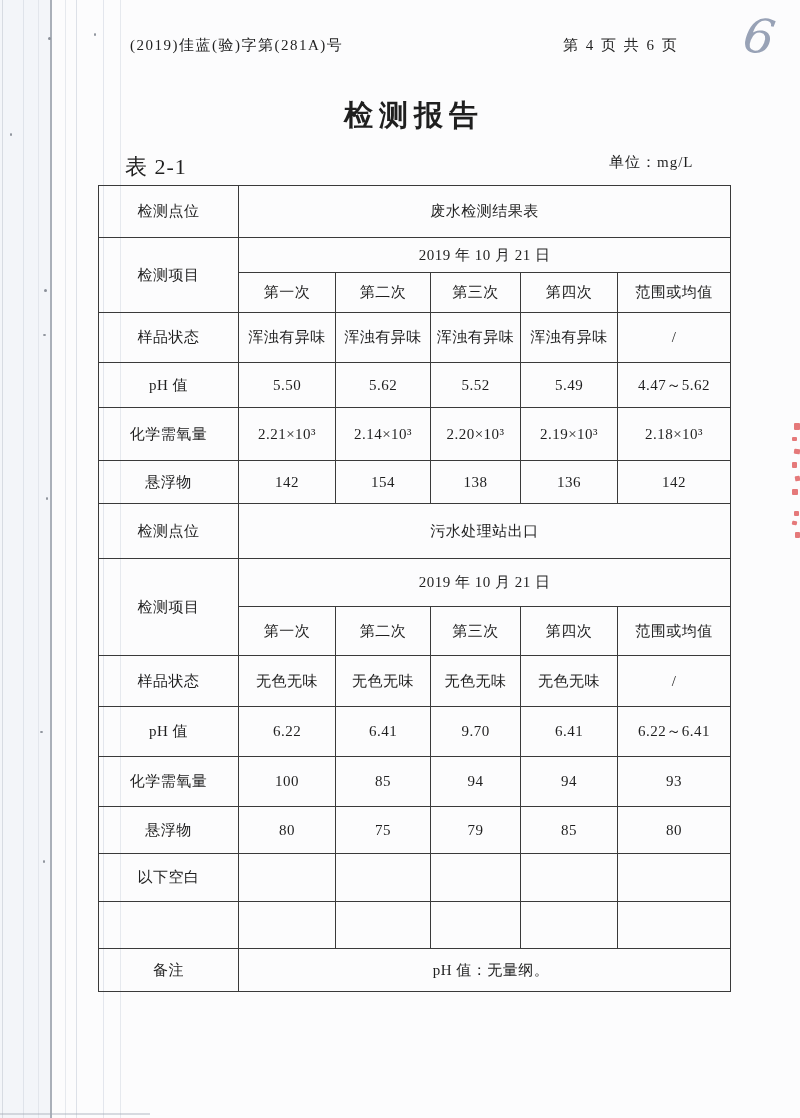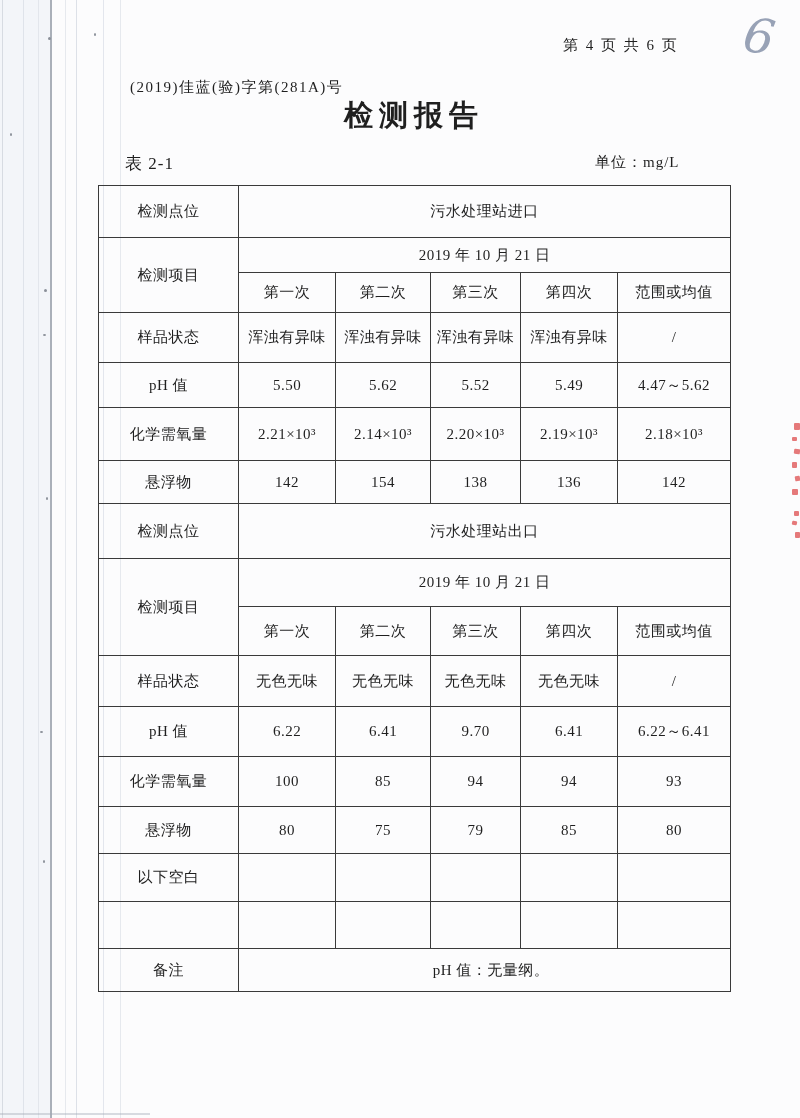--- a/index.html
+++ b/index.html
@@ -30,38 +30,38 @@
   .handwritten{
     position:absolute; left:744px; top:12px;
     font-size:48px; font-style:italic; font-weight:400;
     color:#98a2b6; transform:rotate(10deg);
     font-family:"DejaVu Serif",serif;
     line-height:1;
   }
   
   .doc-number{
     position:absolute; left:130px; top:36px;
-    font-size:15px; letter-spacing:1.5px;margin-top:42px;
+    font-size:15px; letter-spacing:1.5px;
   }
   .page-indicator{
     position:absolute; left:563px; top:36px;
     font-size:15px; letter-spacing:2px;font-family:Liberation Serif, serif;
   }
   .report-title{
     position:absolute; left:0; top:96px; width:828px;
     text-align:center; font-size:29px; font-weight:bold;
     letter-spacing:6px;
   }
   .subtitle-row{ position:absolute; left:0; top:150px; width:800px; height:26px; }
-  .table-label{ position:absolute; left:125px; top:2px; font-size:17px; letter-spacing:1px; }
+  .table-label{ position:absolute; left:125px; top:2px; font-size:22px; letter-spacing:1px; }
   .table-title{
     position:absolute; left:98px; top:0; width:632px;
     text-align:center; font-size:18px; font-weight:600; letter-spacing:2px;
   }
-  .unit-label{ position:absolute; left:595px; top:3px; font-size:15px; letter-spacing:1px; }
+  .unit-label{ position:absolute; left:609px; top:3px; font-size:15px; letter-spacing:1px; }
   
   table.results{
     position:absolute; left:98px; top:185px;
     width:632px; border-collapse:collapse; table-layout:fixed;
     font-size:15px;
   }
   table.results td{
     border:1.5px solid #3a3a3a;
     text-align:center; vertical-align:middle;
     letter-spacing:0.5px;
@@ -122,21 +122,21 @@
         <col style="width:97px">
         <col style="width:95px">
       <col style="width:90px">
         <col style="width:97px">
         <col style="width:113px">
     </colgroup>
     <tbody>
 
       <tr style="height:52px">
         <td>检测点位</td>
-        <td colspan="5">污水处理站进口</td>
+        <td colspan="5">废水检测结果表</td>
       </tr>
       <tr style="height:35px">
         <td rowspan="2">检测项目</td>
         <td colspan="5">2019 年 10 月 21 日</td>
       </tr>
       <tr style="height:40px">
         <td>第一次</td>
         <td>第二次</td>
         <td>第三次</td>
         <td>第四次</td>

